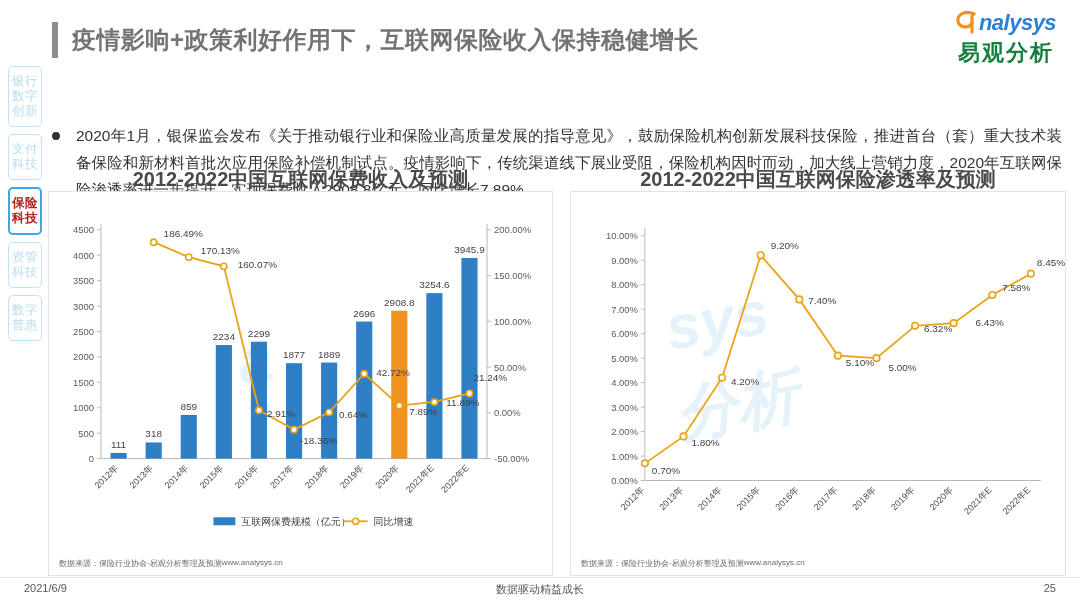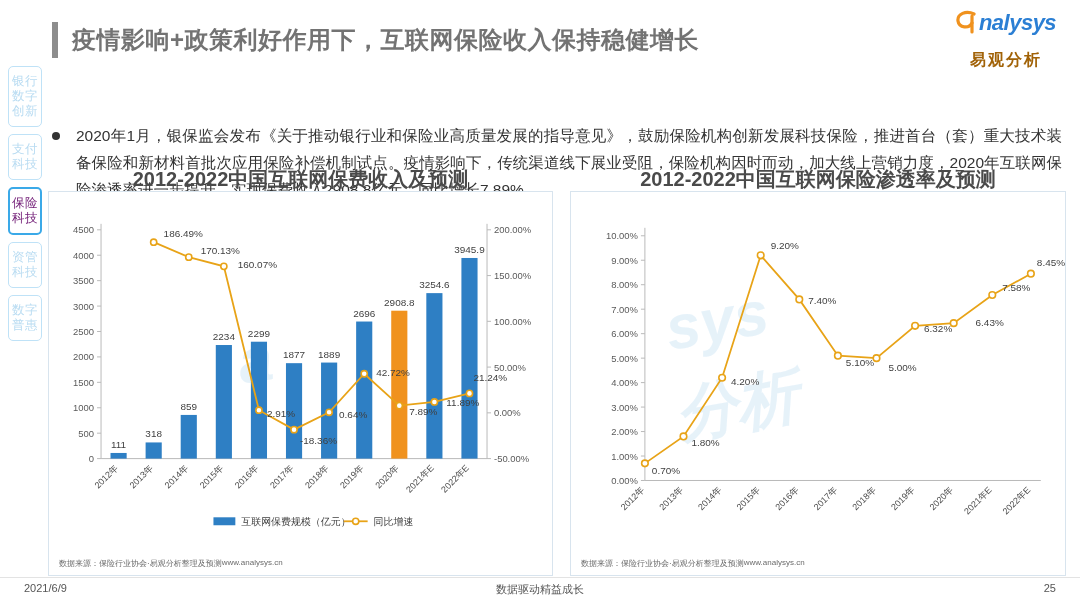--- a/index.html
+++ b/index.html
@@ -13,36 +13,36 @@
 
   
   .title-bar { position:absolute; left:52px; top:22px; display:flex; align-items:center; }
   .title-accent { width:6px; height:36px; background:#8d8d8d; margin-right:14px; }
   .title-text { font-size:24px; color:#737373; letter-spacing:0.5px; white-space:nowrap; font-weight:700; }
 
   .logo { position:absolute; right:14px; top:10px; width:120px; text-align:center; }
   .logo-row { display:flex; align-items:flex-end; justify-content:center; line-height:1; }
   .logo-swoosh { position:relative; width:22px; height:24px; margin-right:1px; }
   .logo-word { font-size:22px; color:#2b7fd4; font-style:italic; font-weight:700; letter-spacing:-0.5px; }
-  .logo-cn { font-size:16px; color:#a16207; font-weight:700; letter-spacing:2px; margin-top:16px; }
+  .logo-cn { font-size:22px; color:#15803d; font-weight:700; letter-spacing:2px; margin-top:4px; }
 
   
   .bullet-block { position:absolute; left:52px; top:78px; width:1010px; display:flex;margin-top:44px; }
   .bullet-dot { width:8px; height:8px; border-radius:50%; background:#333; margin-top:10px; margin-right:16px; flex:0 0 auto; }
   .bullet-text { font-size:15.5px; line-height:27px; color:#333; text-align:justify; }
 
   
   .sidebar { position:absolute; left:8px; top:66px; width:34px; }
   .side-tab {
     width:34px; border:1.6px solid #bfe2f7; border-radius:5px;
     margin-bottom:7px; padding:7px 0; text-align:center;
     font-size:12.5px; line-height:15px; color:#b9dcf2; background:#fff;
     letter-spacing:0.5px;
   }
-  .side-tab.active { border:2.5px solid #3aa9e8; color:#701a75; font-weight:normal; }
+  .side-tab.active { border:2.5px solid #3aa9e8; color:#b91c1c; font-weight:bold; }
 
   
   .panel { position:absolute; top:191px; height:385px; border:1px solid #d8e4ee; background:#fff; }
   .panel.left { left:48px; width:505px; }
   .panel.right { left:570px; width:496px; }
   .chart-title { position:absolute; top:166px; font-size:20px; color:#4a4a4a; font-weight:bold; text-align:center; }
   .chart-title.left { left:48px; width:505px; }
   .chart-title.right { left:570px; width:496px; }
 
   .plot { position:absolute; left:0; top:0; width:100%; height:100%; }

